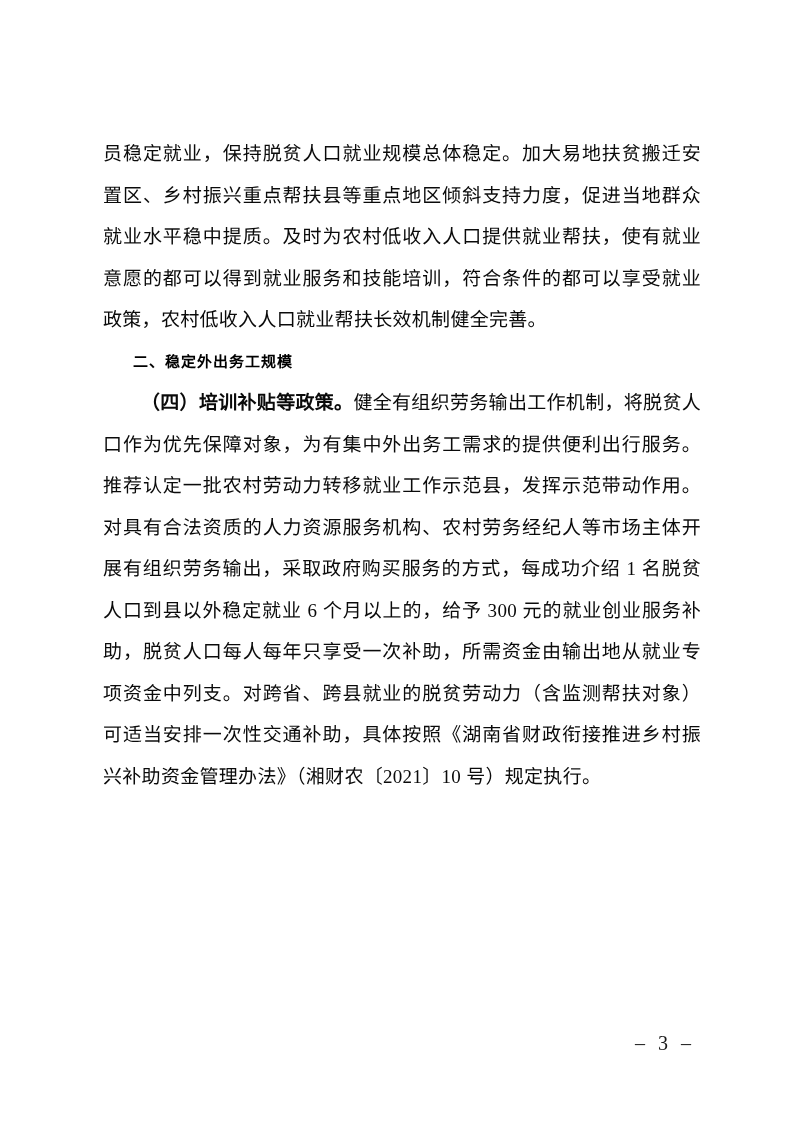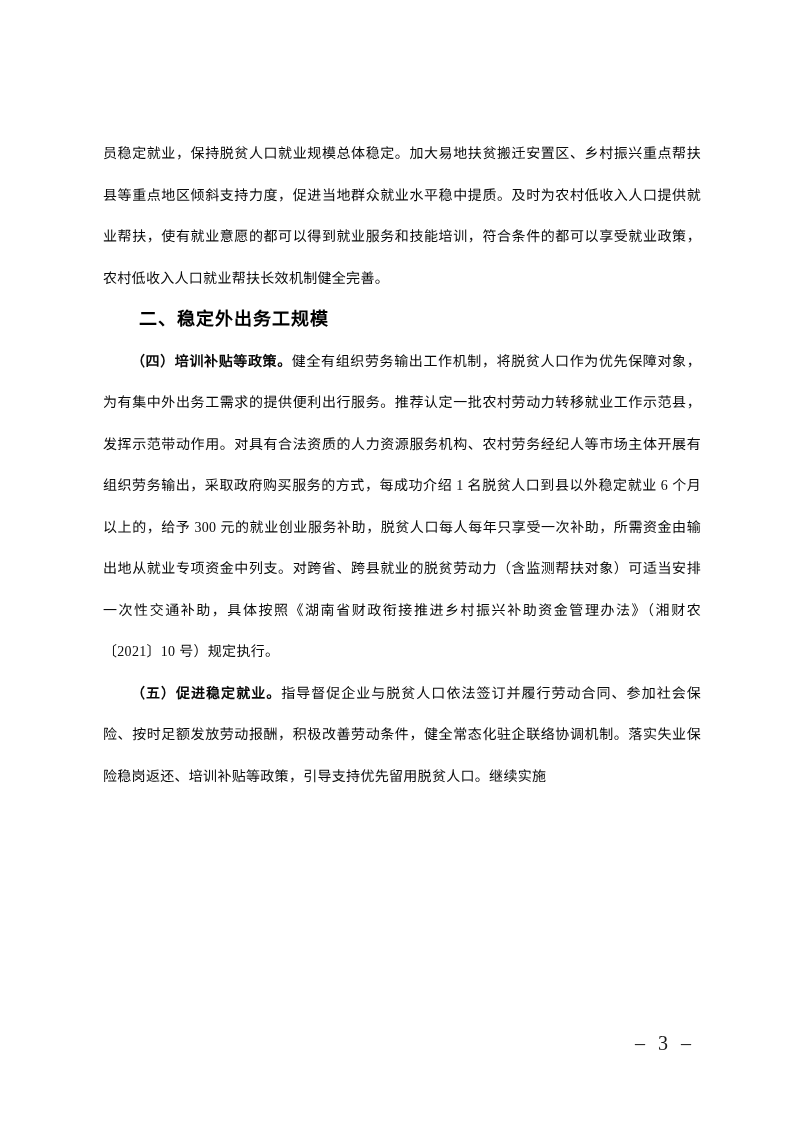--- a/index.html
+++ b/index.html
@@ -18,37 +18,37 @@
     font-family: "Liberation Serif", "DejaVu Serif", serif;
   }
   .content {
     position: absolute;
     left: 103px;
     top: 133px;
     width: 598px;
   }
   .para {
     margin: 0;
-    font-size: 14px;
+    font-size: 19px;
     line-height: 41.5px;
     text-align: justify;
     letter-spacing: 0.3px;
     color: #0a0a0a;
   }
   .indent {
     text-indent: 2em;
   }
   .no-indent {
     text-indent: 0;
   }
   .heading {
     margin: 0;
-    font-family: Liberation Serif, serif;
+    font-family: Liberation Sans, sans-serif;
     font-weight: 700;
-    font-size: 18px;
+    font-size: 15px;
     line-height: 41.5px;
     text-indent: 2em;
     letter-spacing: 1px;
     color: #000000;
   }
   .lead {
     font-weight: 600;
   }
   .page-number {
     position: absolute;
@@ -67,18 +67,17 @@
 
 <div class="sheet">
   <div class="content">
 
     <p class="para no-indent">员稳定就业，保持脱贫人口就业规模总体稳定。加大易地扶贫搬迁安置区、乡村振兴重点帮扶县等重点地区倾斜支持力度，促进当地群众就业水平稳中提质。及时为农村低收入人口提供就业帮扶，使有就业意愿的都可以得到就业服务和技能培训，符合条件的都可以享受就业政策，农村低收入人口就业帮扶长效机制健全完善。</p>
 
     <p class="heading">二、稳定外出务工规模</p>
 
     <p class="para indent"><span class="lead">（四）培训补贴等政策。</span><span>健全有组织劳务输出工作机制，将脱贫人口作为优先保障对象，为有集中外出务工需求的提供便利出行服务。推荐认定一批农村劳动力转移就业工作示范县，发挥示范带动作用。对具有合法资质的人力资源服务机构、农村劳务经纪人等市场主体开展有组织劳务输出，采取政府购买服务的方式，每成功介绍 1 名脱贫人口到县以外稳定就业 6 个月以上的，给予 300 元的就业创业服务补助，脱贫人口每人每年只享受一次补助，所需资金由输出地从就业专项资金中列支。对跨省、跨县就业的脱贫劳动力（含监测帮扶对象）可适当安排一次性交通补助，具体按照《湖南省财政衔接推进乡村振兴补助资金管理办法》（湘财农〔2021〕10 号）规定执行。</span></p>
 
-    <p class="para indent"><span class="lead">（五）促进稳定就业。</span><span>指导督促企业与脱贫人口依法签订并履行劳动合同、参加社会保险、按时足额发放劳动报酬，积极改善劳动条件，健全常态化驻企联络协调机制。落实失业保险稳岗返还、培训补贴等政策，引导支持优先留用脱贫人口。继续实施</span></p>
 
   </div>
 
   <div class="page-number">– 3 –</div>
 </div>
 
 </body></html>

